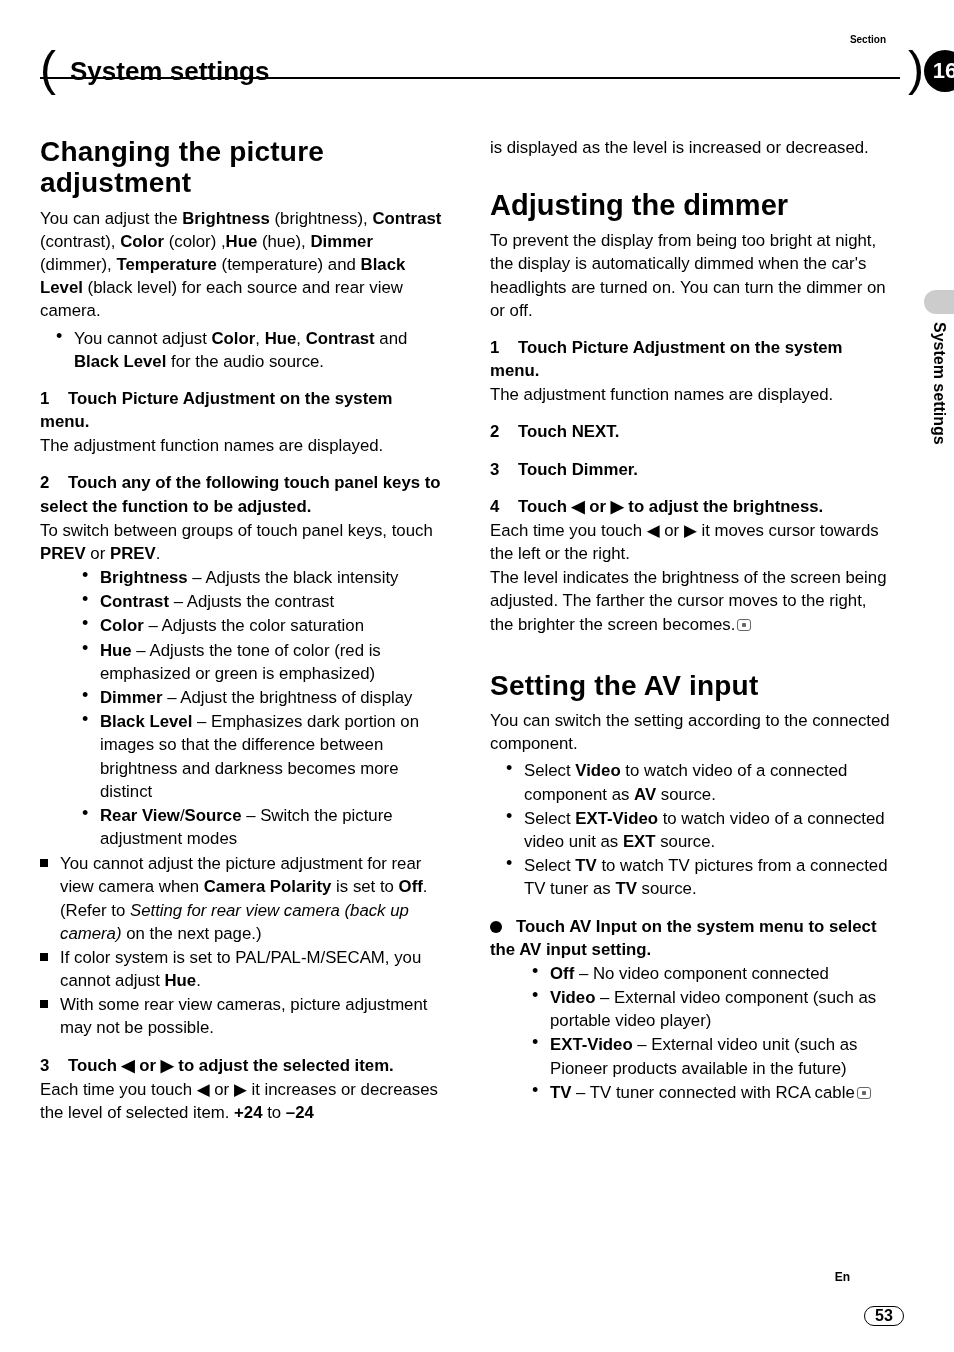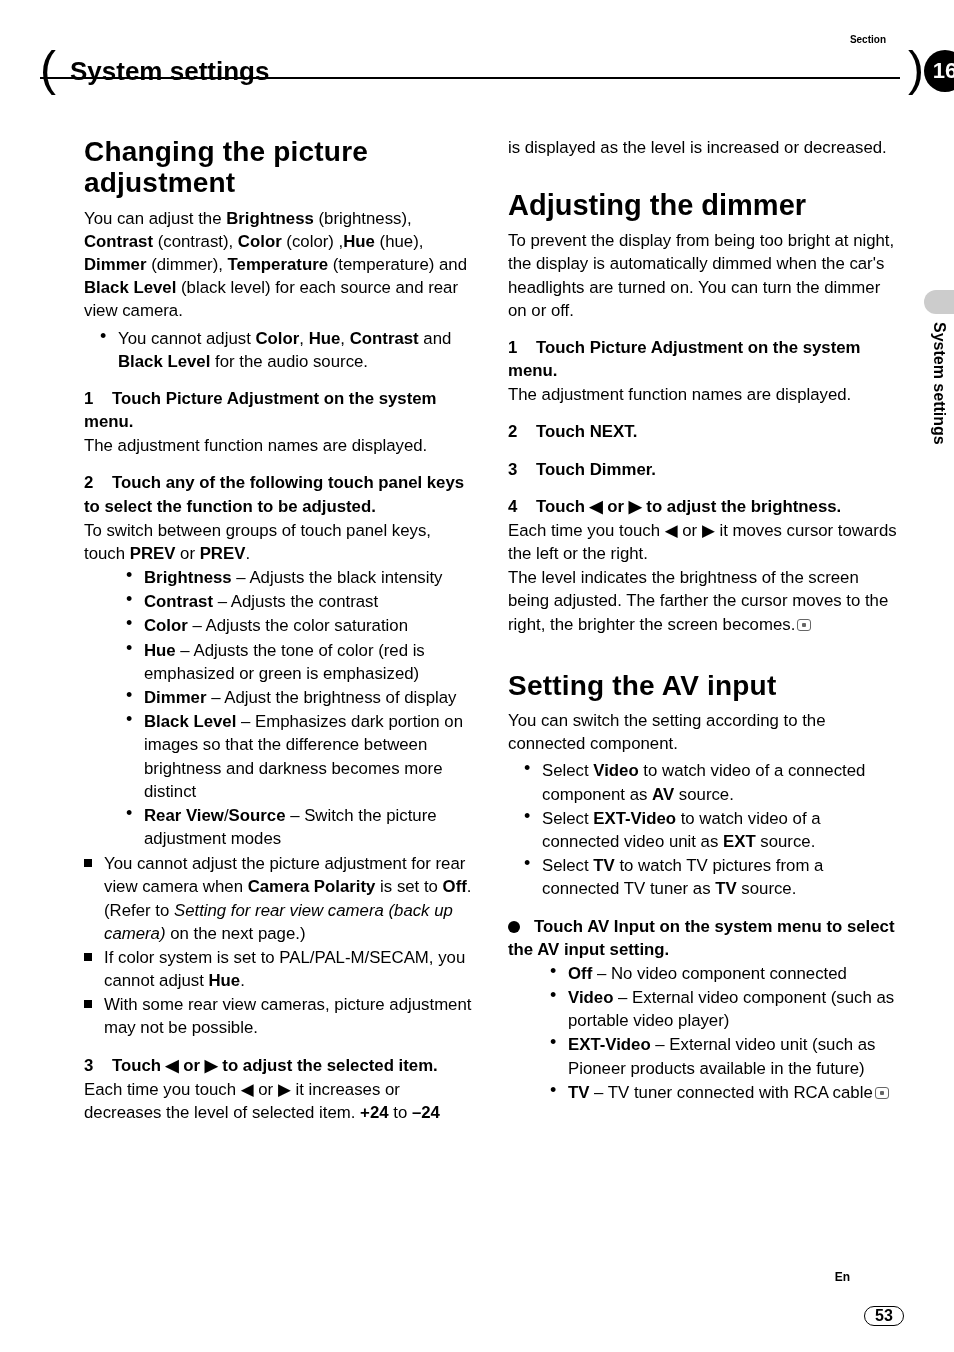--- a/index.html
+++ b/index.html
@@ -15,21 +15,21 @@
   .badge-wrap { position: absolute; right: -54px; top: 9px; display:flex; align-items:center; }
   .badge { width: 42px; height: 42px; border-radius: 50%; background: #000; color: #fff; font-weight: 700; font-size: 22px; display:flex; align-items:center; justify-content:center; margin-right: -12px; z-index: 2; }
   .section-label-top { position:absolute; right:14px; top:-4px; font-size:10px; font-weight:700; }
 
   
   .side-tab { position: absolute; right: 0; top: 290px; width: 30px; display:flex; flex-direction:column; align-items:center; }
   .side-tab .pill { width: 30px; height: 24px; background:#ccc; border-radius: 14px 0 0 14px; margin-bottom:4px;}
   .side-tab .label { writing-mode: vertical-rl; font-weight:700; font-size:16px; padding-top:4px; }
 
   
-  .columns { display: flex; gap: 32px; margin-left: 44px; }
+  .columns { display: flex; gap: 46px; }
   .col { width: 404px; font-size: 16.8px; line-height: 1.38; }
 
   h1 { font-size: 28px; font-weight: 800; line-height: 1.12; margin-bottom: 8px; letter-spacing:0.2px;}
   h2 { font-size: 29px; font-weight: 800; margin-top: 26px; margin-bottom: 4px; }
   p { margin-bottom: 1px; }
   .para { margin-bottom: 4px; }
   b, .b { font-weight: 700; }
 
   ul.disc { list-style: none; padding-left: 34px; margin: 2px 0 6px 0; }
   ul.disc > li { position: relative; margin-bottom: 1px; }

